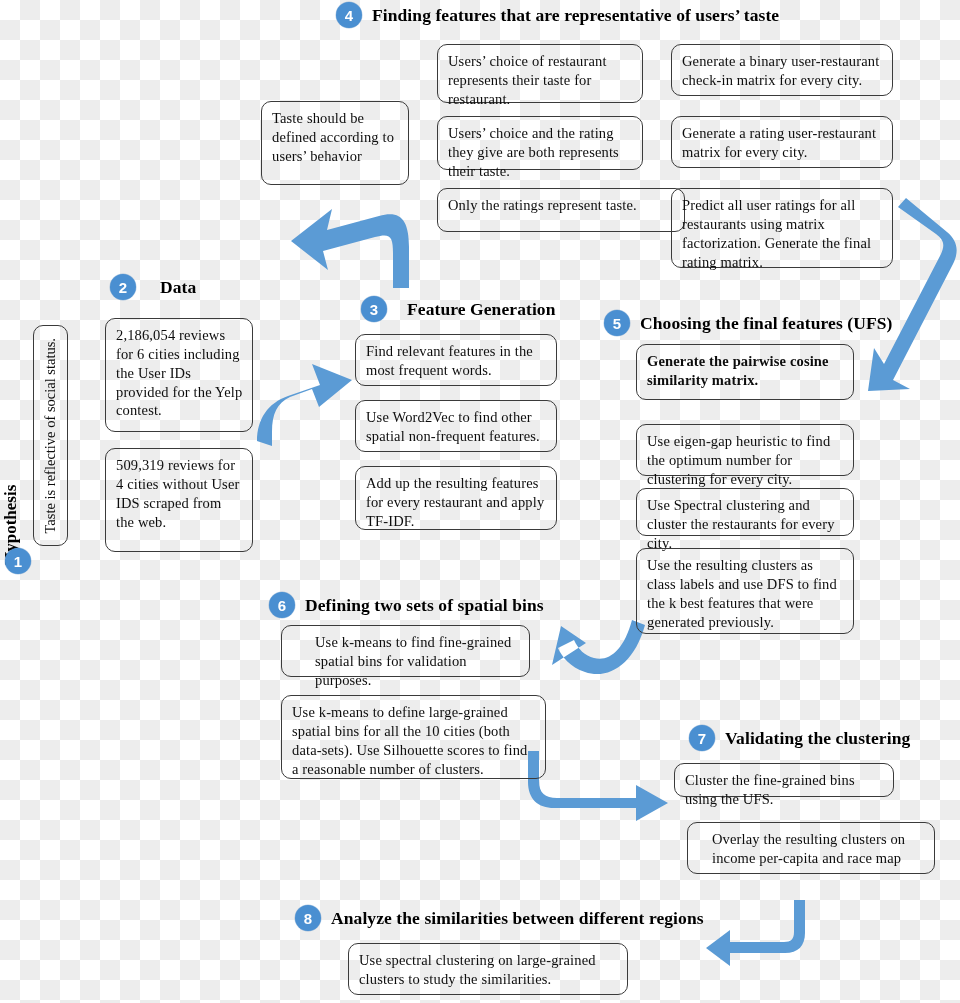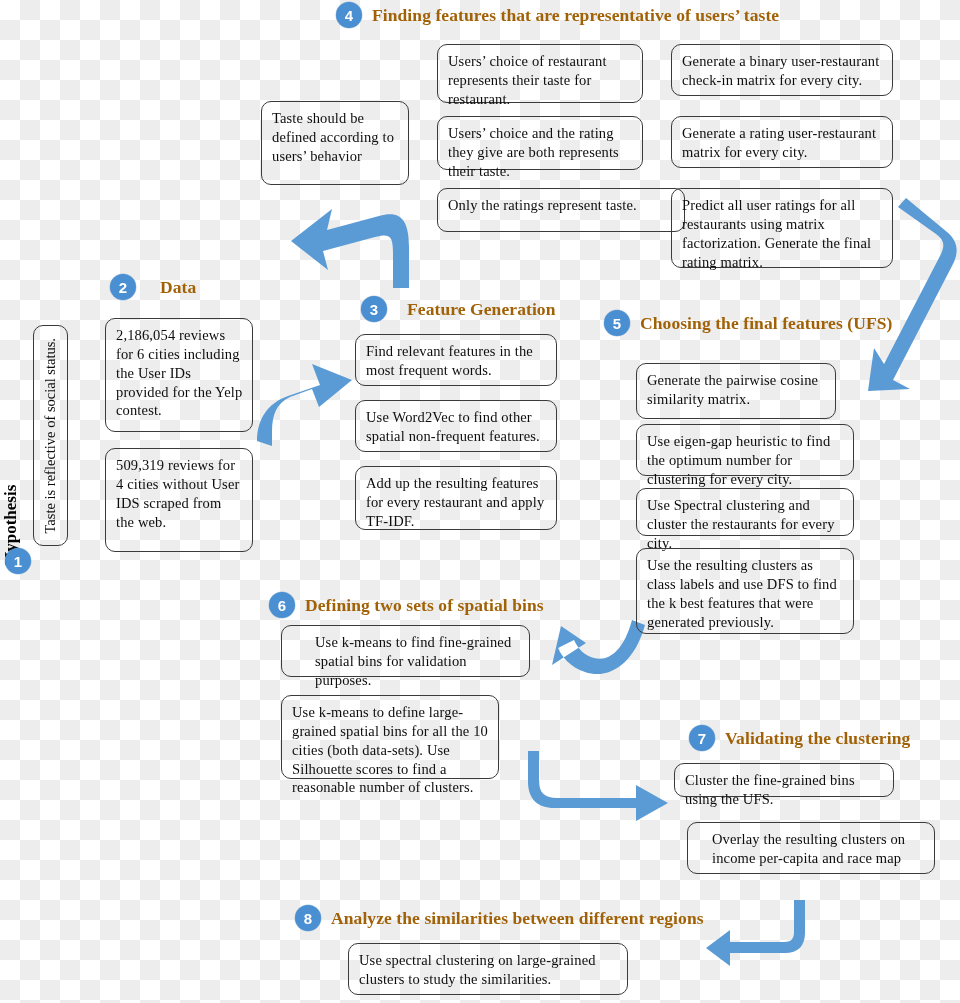--- a/index.html
+++ b/index.html
@@ -63,21 +63,21 @@
     display: flex;
     align-items: center;
     justify-content: center;
     flex: 0 0 auto;
     box-shadow: 0 0 0 0.5px rgba(70,130,190,0.4);
   }
   .badge.solo { position: absolute; }
   .head-text {
     font-weight: bold;
     font-size: 17.5px;
-    color: #a16207;
+    color: #000000;
     letter-spacing: 0.005em;
   }
 
   
   .vert-label {
     position: absolute;
     font-weight: bold;
     font-size: 17px;
     color: #000;
     writing-mode: vertical-rl;
@@ -185,41 +185,41 @@
     <span>Use Word2Vec to find other spatial non-frequent features.</span>
   </div>
   <div class="box" style="left:355px; top:466px; width:202px; height:64px;">
     <span>Add up the resulting features for every restaurant and apply TF-IDF.</span>
   </div>
 
   <div class="section-head" style="left:604px; top:310px;">
     <div class="badge">5</div>
     <div class="head-text">Choosing the final features (UFS)</div>
   </div>
-  <div class="box" style="left:636px; top:363px; width:200px; height:56px;">
+  <div class="box" style="left:636px; top:344px; width:218px; height:56px;font-weight:bold;">
     <span>Generate the pairwise cosine similarity matrix.</span>
   </div>
   <div class="box" style="left:636px; top:424px; width:218px; height:52px;">
     <span>Use eigen-gap heuristic to find the optimum number for clustering for every city.</span>
   </div>
   <div class="box" style="left:636px; top:488px; width:218px; height:48px;">
     <span>Use Spectral clustering and cluster the restaurants for every city.</span>
   </div>
   <div class="box" style="left:636px; top:548px; width:218px; height:86px;">
     <span>Use the resulting clusters as class labels and use DFS to find the k best features that were generated previously.</span>
   </div>
 
   <div class="section-head" style="left:269px; top:592px;">
     <div class="badge">6</div>
     <div class="head-text">Defining two sets of spatial bins</div>
   </div>
   <div class="box" style="left:281px; top:625px; width:249px; height:52px;padding-left:33px;">
     <span>Use k-means to find fine-grained spatial bins for validation purposes.</span>
   </div>
-  <div class="box" style="left:281px; top:695px; width:218px; height:84px;">
+  <div class="box" style="left:281px; top:695px; width:265px; height:84px;">
     <span>Use k-means to define large-grained spatial bins for all the 10 cities (both data-sets). Use Silhouette scores to find a reasonable number of clusters.</span>
   </div>
 
   <div class="section-head" style="left:689px; top:725px;">
     <div class="badge">7</div>
     <div class="head-text">Validating the clustering</div>
   </div>
   <div class="box" style="left:674px; top:763px; width:220px; height:34px;">
     <span>Cluster the fine-grained bins using the UFS.</span>
   </div>

